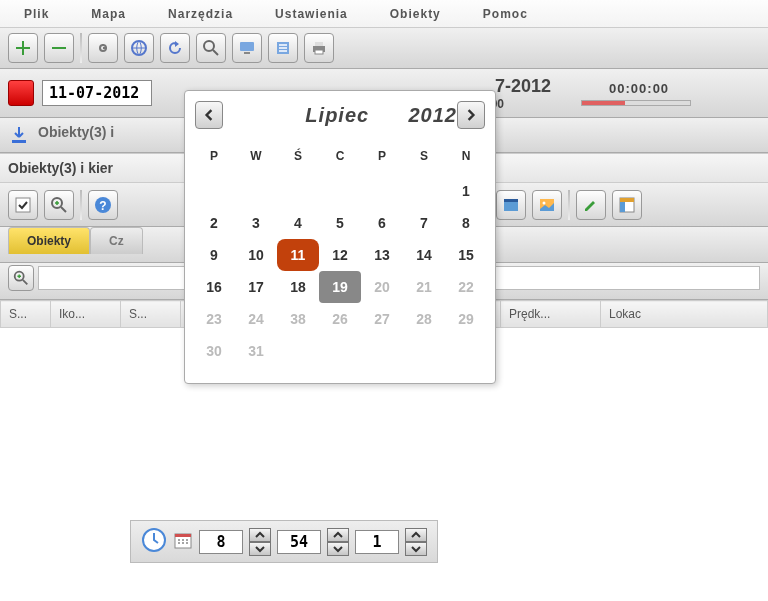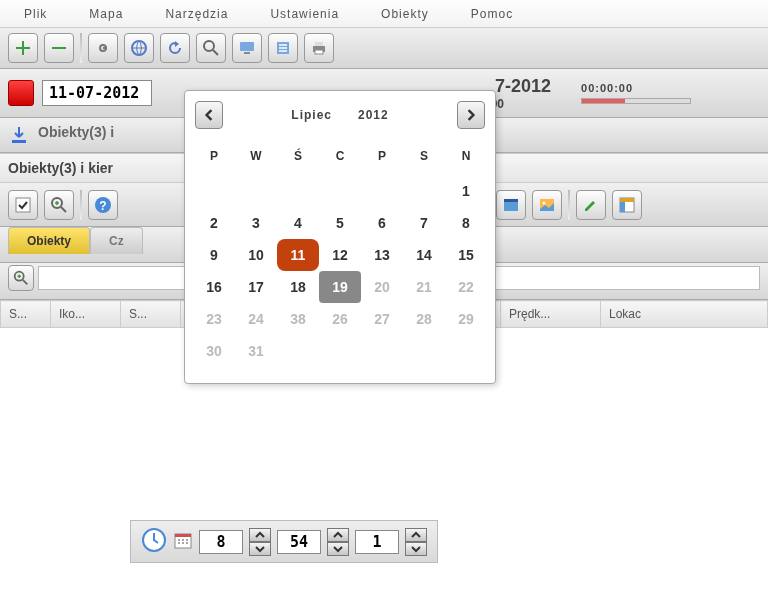--- a/index.html
+++ b/index.html
@@ -1,19 +1,19 @@
 <!DOCTYPE html>
 <html><head>
 <meta charset="utf-8">
 <style>
   * { box-sizing: border-box; margin: 0; padding: 0; font-family: Verdana, Arial, sans-serif; }
   body { background: #fff; width: 768px; height: 601px; font-size: 12px; color: #333; overflow: hidden; }
 
   
-  .menubar { display: flex; align-items: center; padding: 4px 24px; gap: 42px; background: linear-gradient(#fdfdfd,#f3f3f3); border-bottom: 1px solid #ccc; height: 28px; font-weight: normal; color: #555; letter-spacing: 1px; }
+  .menubar { display: flex; align-items: center; padding: 4px 24px; gap: 42px; background: linear-gradient(#fdfdfd,#f3f3f3); border-bottom: 1px solid #ccc; height: 28px; font-weight: bold; color: #555; letter-spacing: 1px; }
   .menubar span { cursor: pointer; }
 
   
   .strip { background: linear-gradient(#f0f0f0,#d6d6d6); border-bottom: 1px solid #aaa; }
   .toolbar1 { display: flex; align-items: center; gap: 6px; padding: 4px 8px; height: 40px; }
   .tbtn { width: 30px; height: 30px; display:flex; align-items:center; justify-content:center; border:1px solid #999; border-radius:4px; background: linear-gradient(#fefefe,#d8d8d8); cursor:pointer; }
   .tbtn svg { width:20px; height:20px; }
   .sep { width:2px; height:30px; background: linear-gradient(#bbb,#eee); }
 
   
@@ -22,21 +22,21 @@
   .date-input { border:1px solid #888; padding:3px 6px; font-size:15px; font-weight:bold; font-family:monospace; background:#fff; width:110px; }
   .time-info { margin-left: 320px; font-family:monospace; font-weight:bold; color:#444; }
   .tcode { color:#444; letter-spacing:1px; }
   .slider { width:110px; height:6px; background:#ddd; border:1px solid #aaa; margin-top:4px; position:relative; }
   .slider::before { content:""; position:absolute; left:0; top:0; height:100%; width:40%; background:#e06060; }
 
   
   .calendar { position:absolute; left:184px; top:90px; width:312px; background:#fff; border:1px solid #aaa; border-radius:4px; box-shadow:2px 2px 6px rgba(0,0,0,0.2); z-index:100; }
   .cal-head { display:flex; align-items:center; justify-content:space-between; padding:10px 10px 6px 10px; }
   .cal-nav { width:28px; height:28px; border:1px solid #888; border-radius:4px; background:linear-gradient(#f7f7f7,#d0d0d0); display:flex; align-items:center; justify-content:center; cursor:pointer; }
-  .cal-title { font-weight:bold; font-size:12px; color:#444; letter-spacing:1px; flex:1; text-align:center; }
+  .cal-title { font-weight:bold; font-size:20px; color:#444; letter-spacing:1px; flex:1; text-align:right;font-style:italic; }
   .cal-grid { display:grid; grid-template-columns: repeat(7, 1fr); text-align:center; padding:4px 8px 16px 8px; }
   .cal-dow { font-weight:bold; color:#333; padding:10px 0 12px 0; }
   .cal-day { padding:8px 0; font-size:14px; font-weight:bold; color:#333; cursor:pointer; }
   .cal-day.muted { color:#bbb; }
   .cal-day.sel { background:#c2410c; color:#fff; border-radius:8px; }
   .cal-day.today { background:#888; color:#fff; border-radius:4px; }
 
   
   .subhdr { display:flex; align-items:flex-start; gap:8px; padding:6px 8px; font-weight:bold; color:#666; }
   .dl-icon { width:22px; height:22px; }
@@ -137,21 +137,21 @@
 <div class="strip">
   <div class="daterow">
     <div class="red-square"></div>
     <input class="date-input" value="11-07-2012" style="">
     <div style="display:flex;align-items:center;gap:30px;" class="time-info">
       <div>
         <div style="font-size:18px;margin-left:15px;">7-2012</div>
         <div>0:00</div>
       </div>
       <div>
-        <div class="tcode" style="font-size:11px;">00:00:00</div>
+        <div class="tcode" style="font-size:13px;margin-left:28px;">00:00:00</div>
         <div class="slider"></div>
       </div>
     </div>
   </div>
 </div>
 
 <div class="strip">
   <div class="subhdr">
     <svg class="dl-icon" viewBox="0 0 22 22">
         <path d="M11 3v10m0 0l-4-4m4 4l4-4" stroke="#3a6fd8" stroke-width="2" fill="none"></path>

